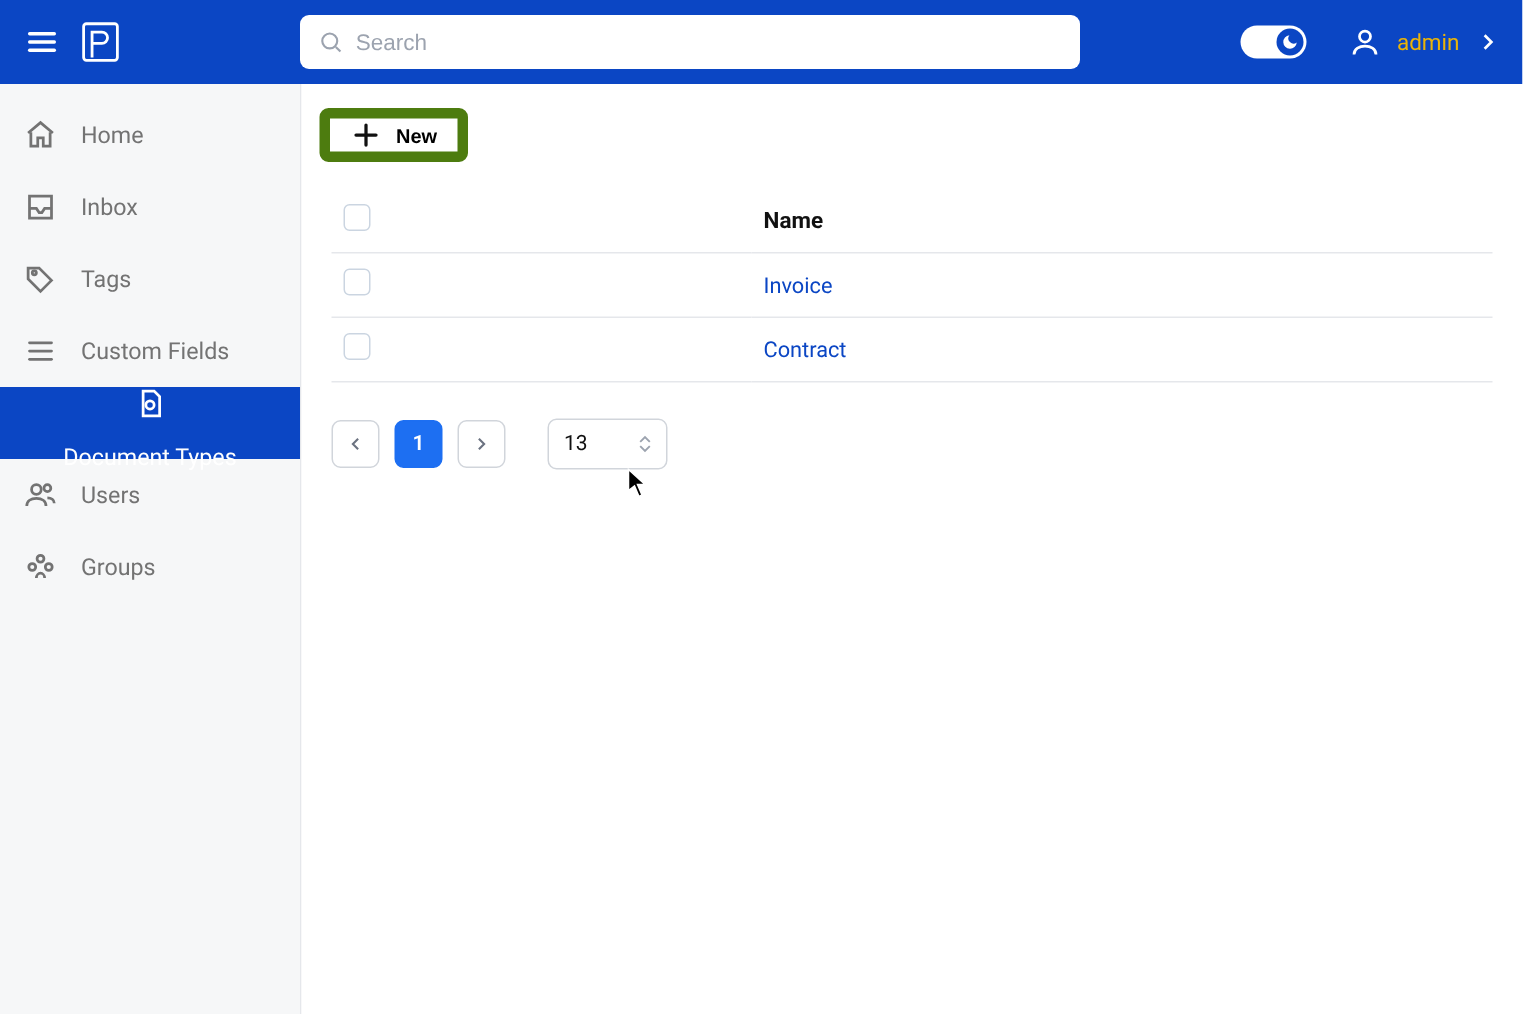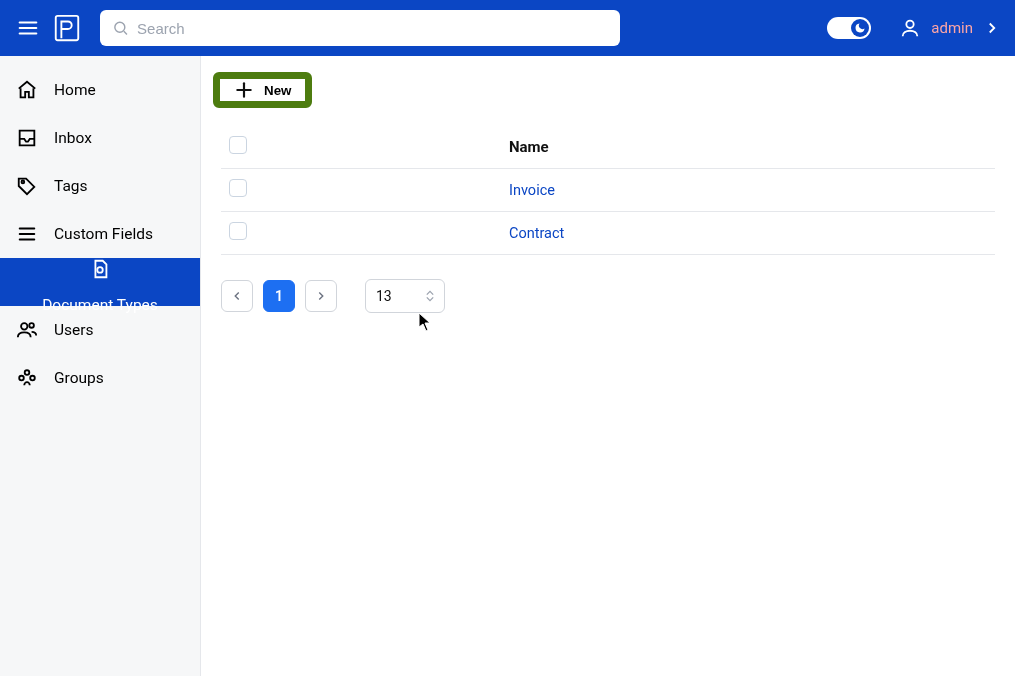--- a/index.html
+++ b/index.html
@@ -1,31 +1,31 @@
 <!DOCTYPE html>
 <html><head>
 <meta charset="utf-8">
 <style>
   * { box-sizing: border-box; margin: 0; padding: 0; }
   body { font-family: -apple-system, BlinkMacSystemFont, "Segoe UI", Roboto, Arial, sans-serif; font-size: 14px; color: #111; width:1015px; height:676px; overflow:hidden; background:#fff; position:relative; }
   .header { background: #0b46c4; height:56px; display:flex; align-items:center; padding:0 14px; color:#fff; gap:10px; }
   .menu-btn { width:28px; height:28px; display:flex; align-items:center; justify-content:center; cursor:pointer; }
   .logo { width:30px; height:30px; display:flex; align-items:center; justify-content:center; margin-right:8px;}
-  .search-wrap { }
+  .search-wrap { margin-left:100px; }
   .search { background:#fff; border-radius:6px; height:36px; width:520px; display:flex; align-items:center; padding:0 12px; color:#9ca3af; }
   .search input { border:none; outline:none; width:100%; font-size:15px; color:#111; background:transparent; }
   .search input::placeholder { color:#9ca3af; }
   .spacer { flex:1; }
   .toggle { width:44px; height:22px; background:#fff; border-radius:11px; position:relative; cursor:pointer; }
   .toggle .knob { position:absolute; right:2px; top:2px; width:18px; height:18px; border-radius:50%; background:#0b46c4; display:flex; align-items:center; justify-content:center; }
-  .user-area { display:flex; align-items:center; gap:10px; margin-left:18px; color:#fca5a5; cursor:pointer;}
+  .user-area { display:flex; align-items:center; gap:10px; margin-left:18px; color:#eab308; cursor:pointer;}
   .user-area .name { font-size:15px; }
   .layout { display:flex; height:calc(676px - 56px); }
   .sidebar { width:201px; border-right:1px solid #e5e7eb; background:#f6f7f8; padding-top:10px; }
-  .side-item { display:flex; align-items:center; gap:16px; padding:0 16px; height:48px; color:#000000; font-size:15.5px; cursor:pointer; }
+  .side-item { display:flex; align-items:center; gap:16px; padding:0 16px; height:48px; color:#737373; font-size:15.5px; cursor:pointer; }
   .side-item.active { background:#0b46c4; color:#fff;flex-direction:column; }
   .side-item svg { flex:0 0 auto; }
   .content { flex:1; padding:16px 20px 20px 12px; position:relative; background:#fff; }
   .new-btn { display:inline-flex; align-items:center; gap:10px; border:7px solid #4d7c0f; border-radius:6px; background:#fff; padding:0 14px; height:36px; font-weight:700; cursor:pointer; }
   table.data { width:calc(100% - 8px); margin-left:8px; margin-top:18px; border-collapse:collapse; }
   table.data th { text-align:left; font-weight:700; font-size:15px; padding:10px 8px; border-bottom:1px solid #e5e7eb; }
   table.data td { padding:10px 8px; border-bottom:1px solid #e5e7eb; font-size:14.5px; }
   table.data th:first-child, table.data td:first-child { width:280px; }
   .row-link { color:#0b46c4; text-decoration:none; cursor:pointer;}
   .chk { width:18px; height:18px; border:1.5px solid #cbd5e1; border-radius:4px; background:#fff; display:inline-block; cursor:pointer;}

